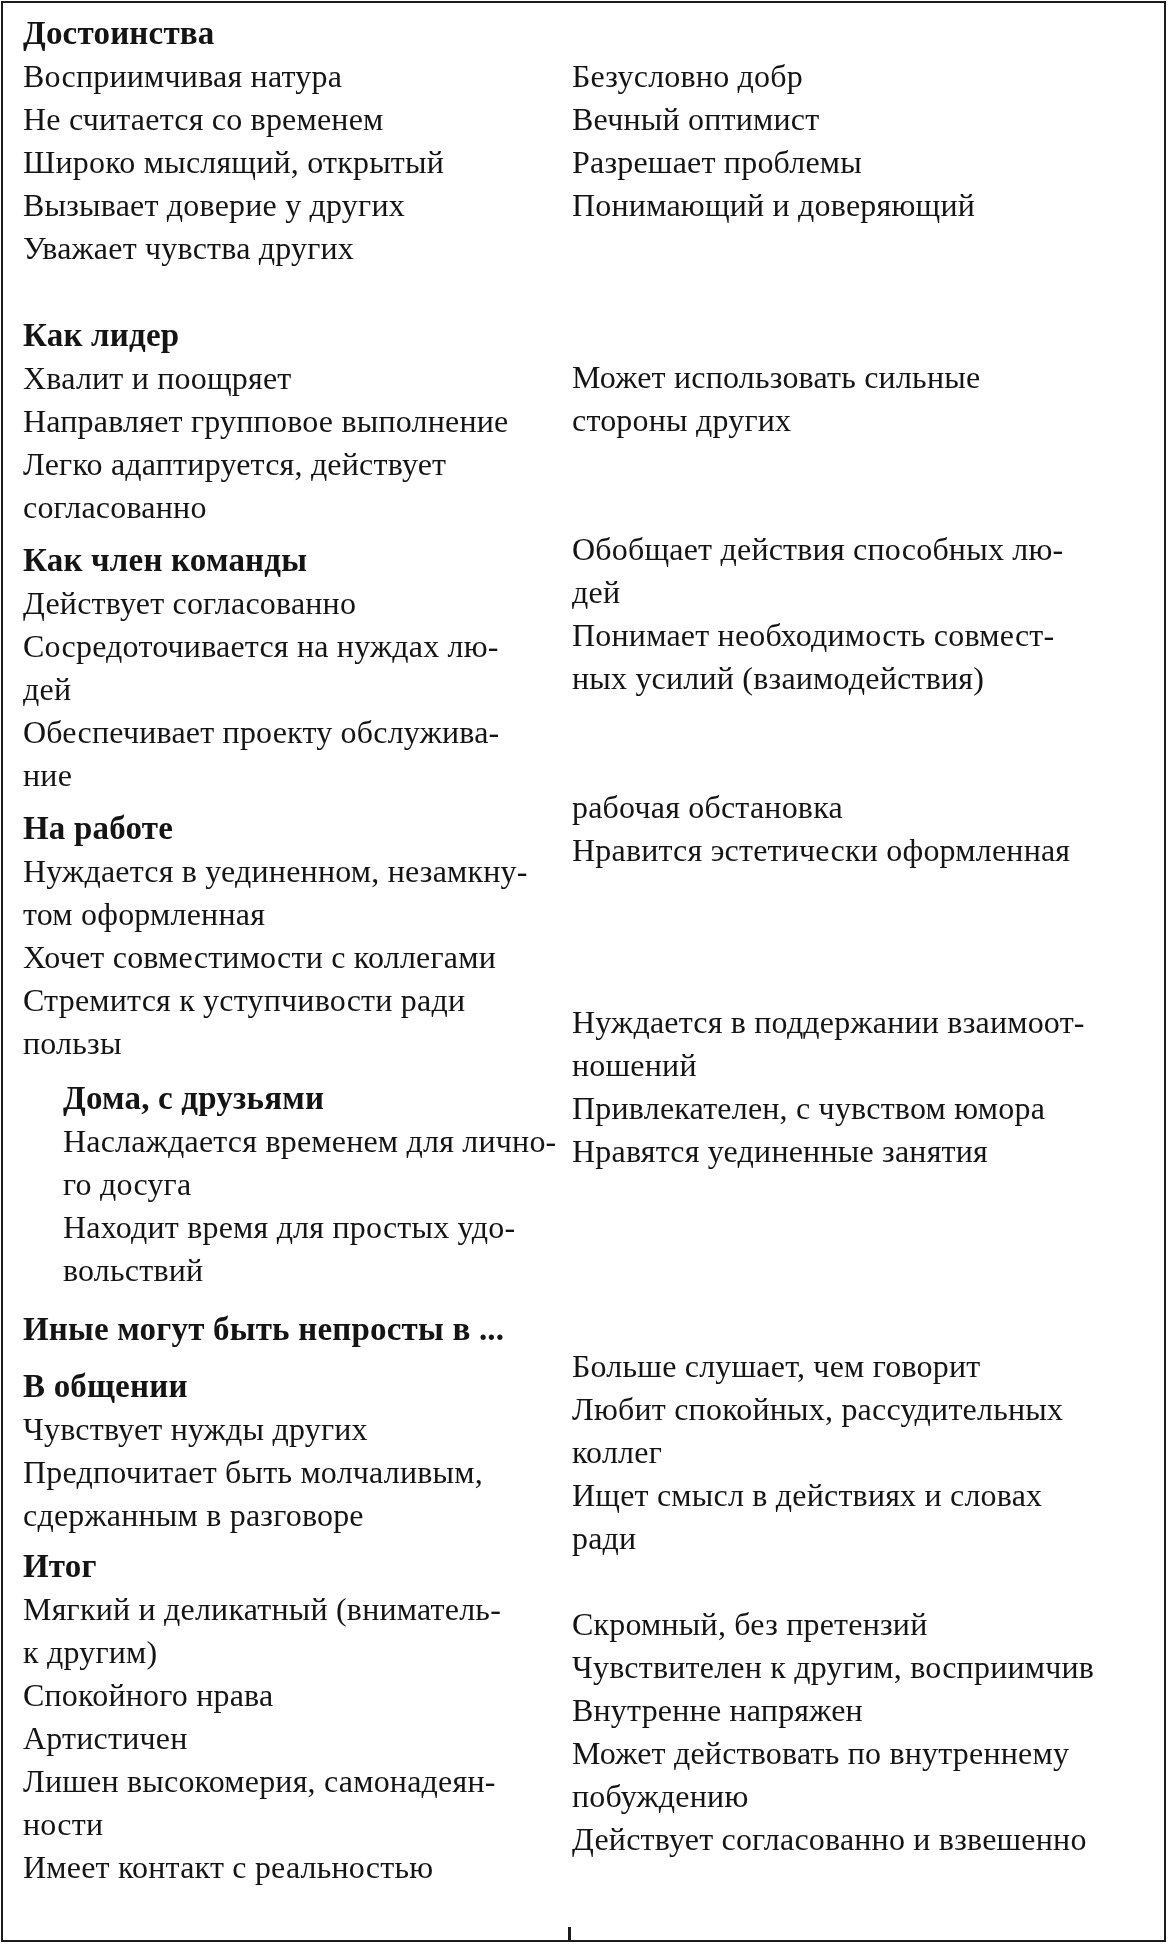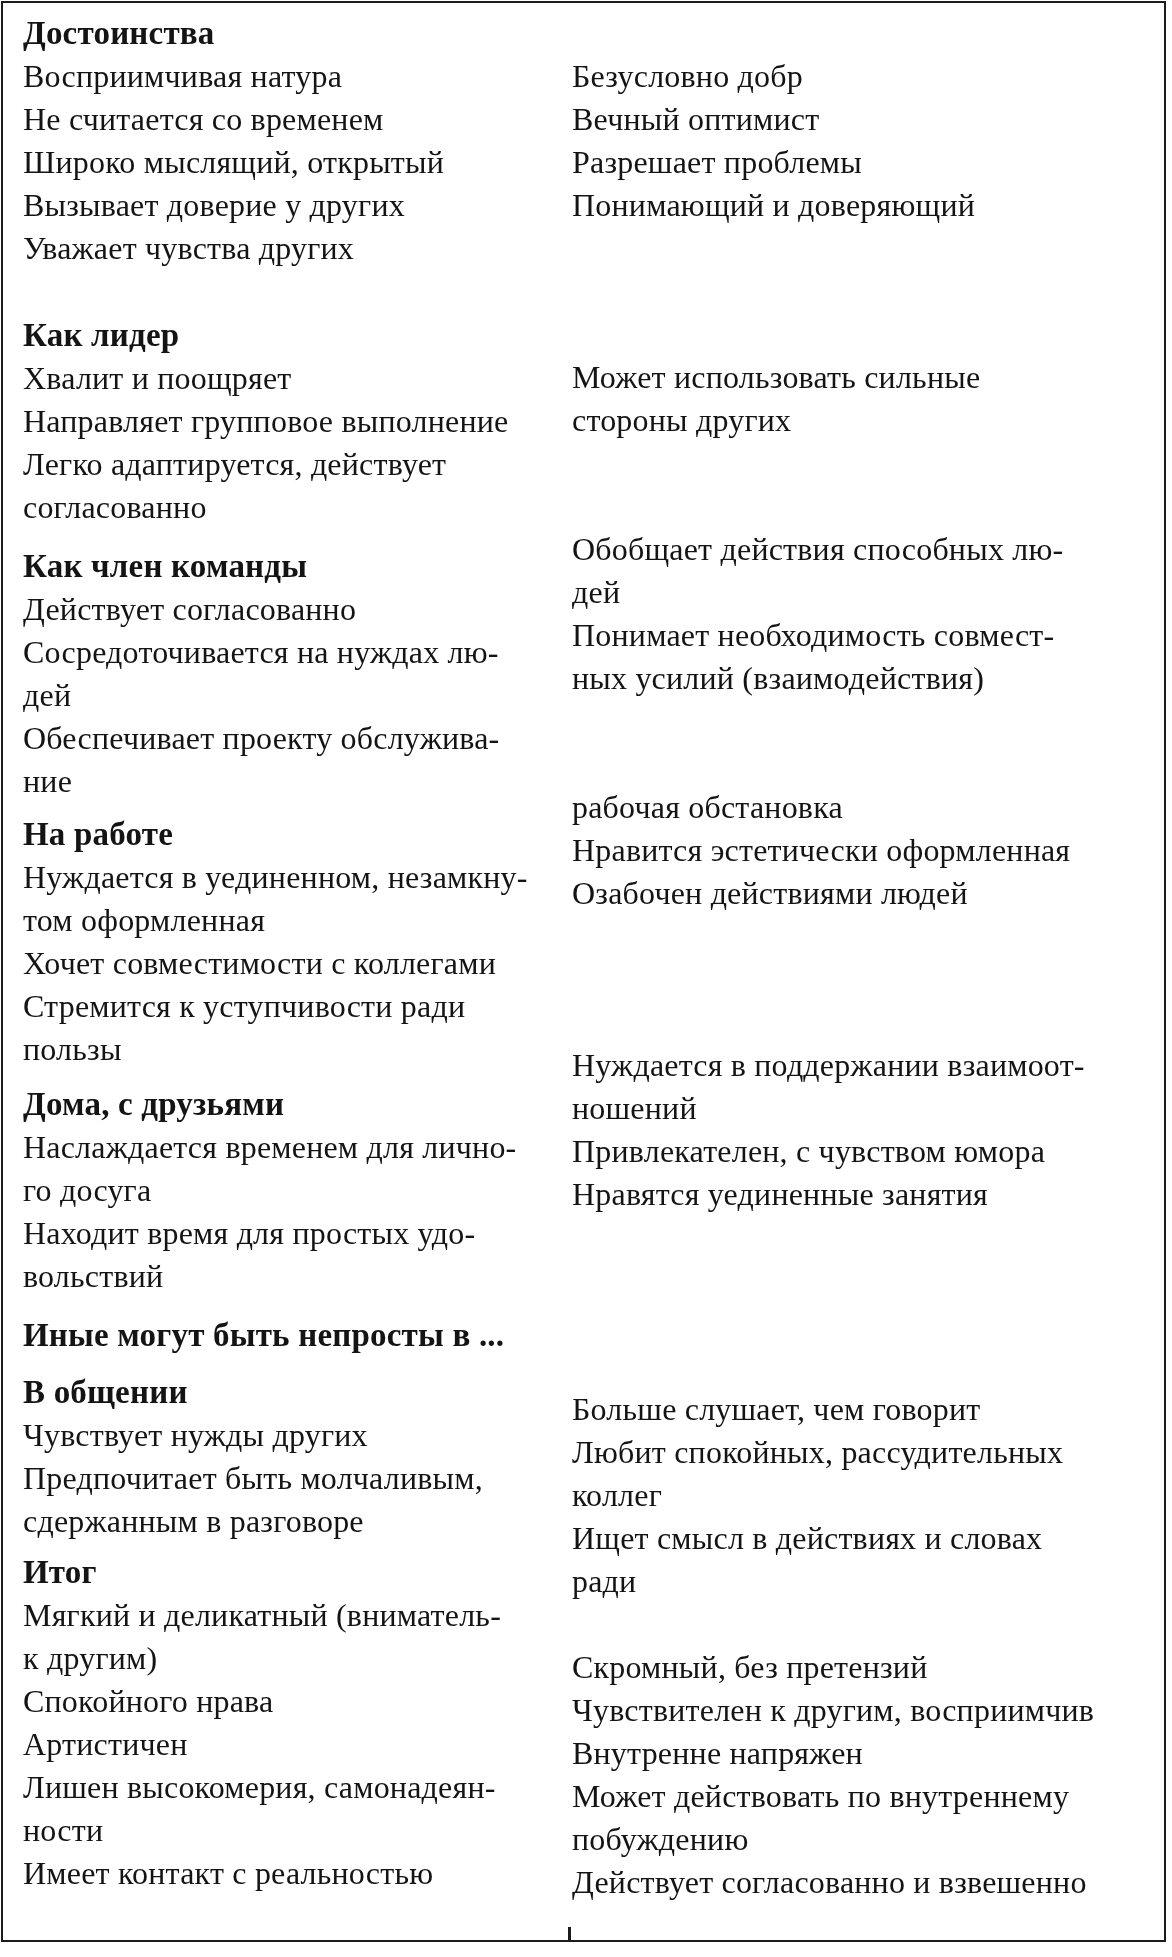--- a/index.html
+++ b/index.html
@@ -71,37 +71,37 @@
           <div class="line">Вызывает доверие у других</div>
           <div class="line">Уважает чувства других</div>
         </div>
         <div style="margin-top: 44px;">
           <div class="line header">Как лидер</div>
           <div class="line">Хвалит и поощряет</div>
           <div class="line">Направляет групповое выполнение</div>
           <div class="line">Легко адаптируется, действует</div>
           <div class="line">согласованно</div>
         </div>
-        <div style="margin-top: 16px;">
+        <div style="margin-top: 10px;">
           <div class="line header">Как член команды</div>
           <div class="line">Действует согласованно</div>
           <div class="line">Сосредоточивается на нуждах лю-</div>
           <div class="line">дей</div>
           <div class="line">Обеспечивает проекту обслужива-</div>
           <div class="line">ние</div>
         </div>
         <div style="margin-top: 10px;">
           <div class="line header">На работе</div>
           <div class="line">Нуждается в уединенном, незамкну-</div>
           <div class="line">том оформленная</div>
           <div class="line">Хочет совместимости с коллегами</div>
           <div class="line">Стремится к уступчивости ради</div>
           <div class="line">пользы</div>
         </div>
-        <div style="margin-top: 12px;">
+        <div style="margin-top: 12px; margin-left: 40px;">
           <div class="line header">Дома, с друзьями</div>
           <div class="line">Наслаждается временем для лично-</div>
           <div class="line">го досуга</div>
           <div class="line">Находит время для простых удо-</div>
           <div class="line">вольствий</div>
         </div>
         <div style="margin-top: 16px;">
           <div class="line header">Иные могут быть непросты в ...</div>
         </div>
         <div style="margin-top: 14px;">
@@ -135,21 +135,20 @@
         <div class="line blank">&nbsp;</div>
         <div class="line blank">&nbsp;</div>
         <div class="line">Обобщает действия способных лю-</div>
         <div class="line">дей</div>
         <div class="line">Понимает необходимость совмест-</div>
         <div class="line">ных усилий (взаимодействия)</div>
         <div class="line blank">&nbsp;</div>
         <div class="line blank">&nbsp;</div>
         <div class="line">рабочая обстановка</div>
         <div class="line">Нравится эстетически оформленная</div>
-        <div class="line">Озабочен действиями людей</div>
         <div class="line blank">&nbsp;</div>
         <div class="line blank">&nbsp;</div>
         <div class="line blank">&nbsp;</div>
         <div class="line">Нуждается в поддержании взаимоот-</div>
         <div class="line">ношений</div>
         <div class="line">Привлекателен, с чувством юмора</div>
         <div class="line">Нравятся уединенные занятия</div>
         <div class="line blank">&nbsp;</div>
         <div class="line blank">&nbsp;</div>
         <div class="line blank">&nbsp;</div>

